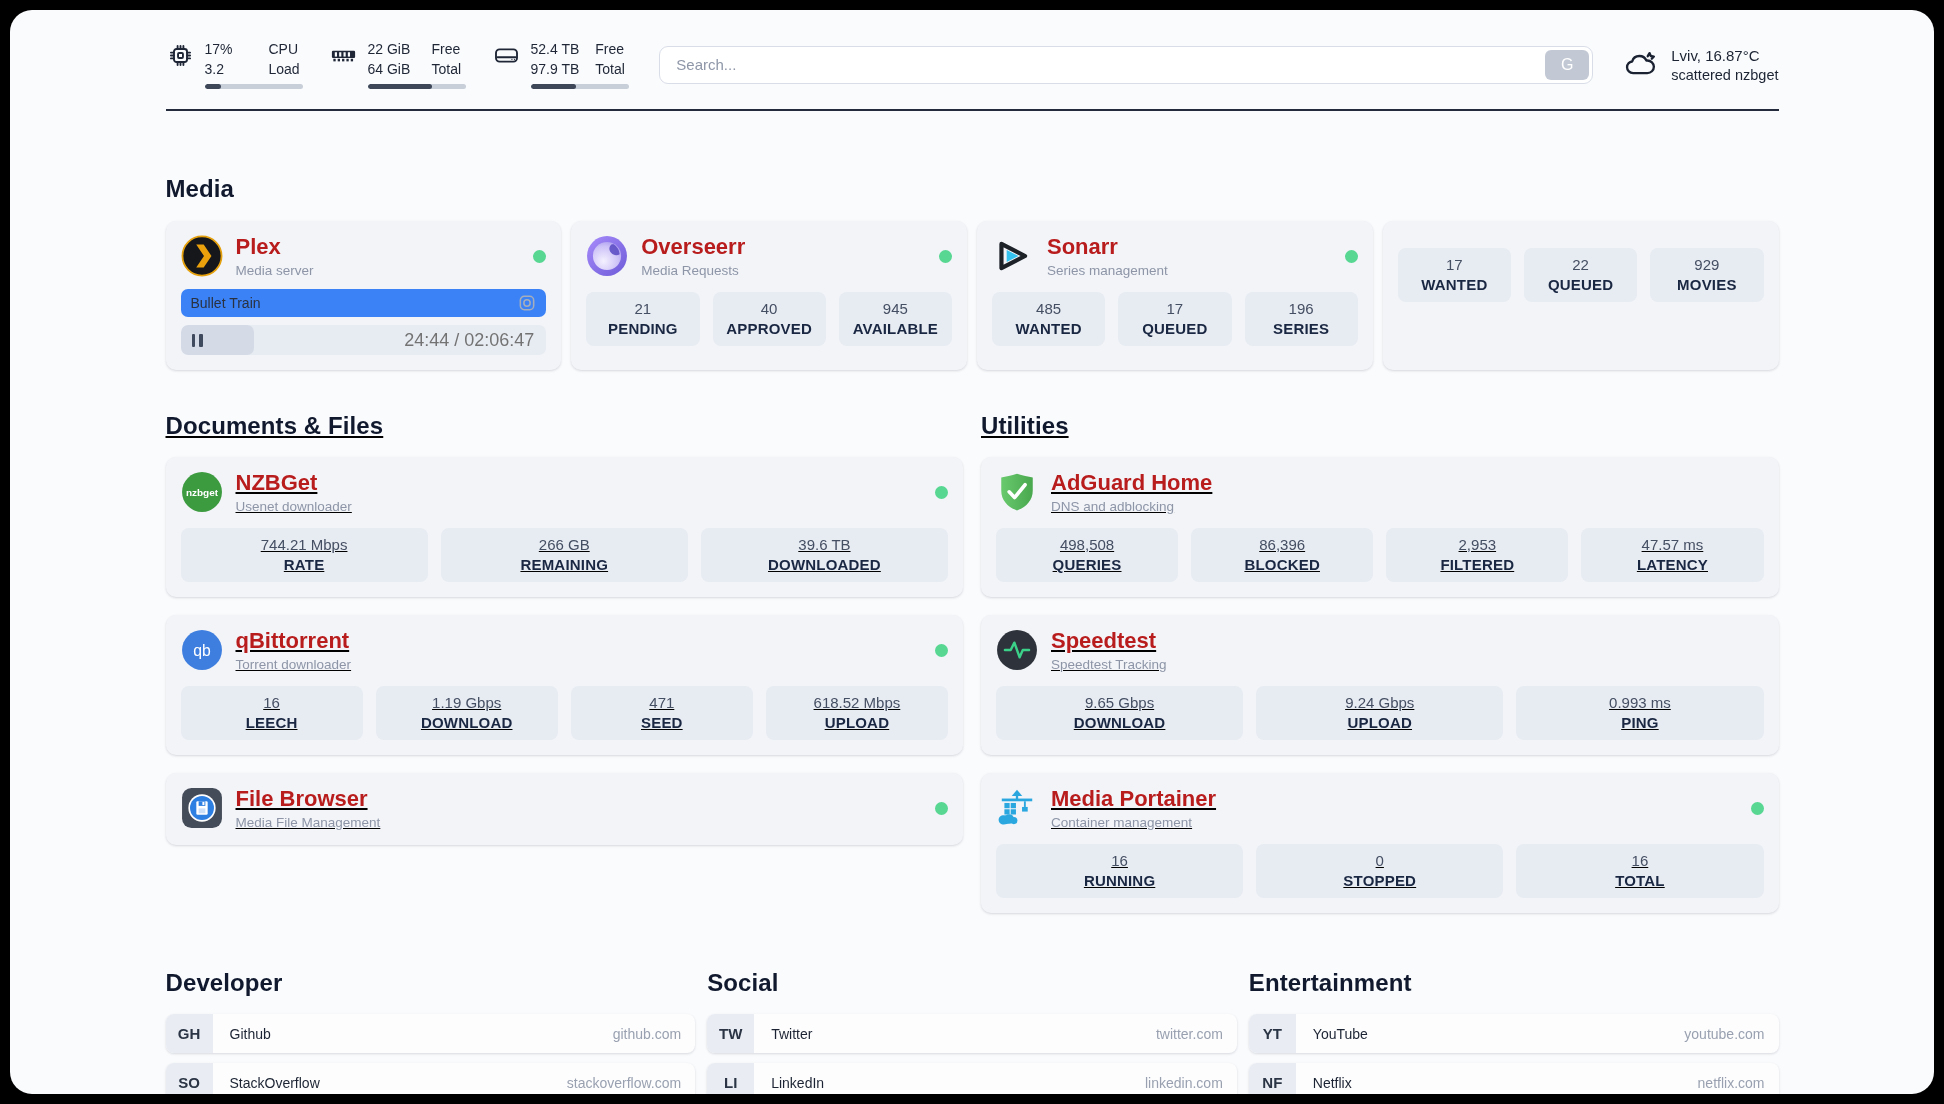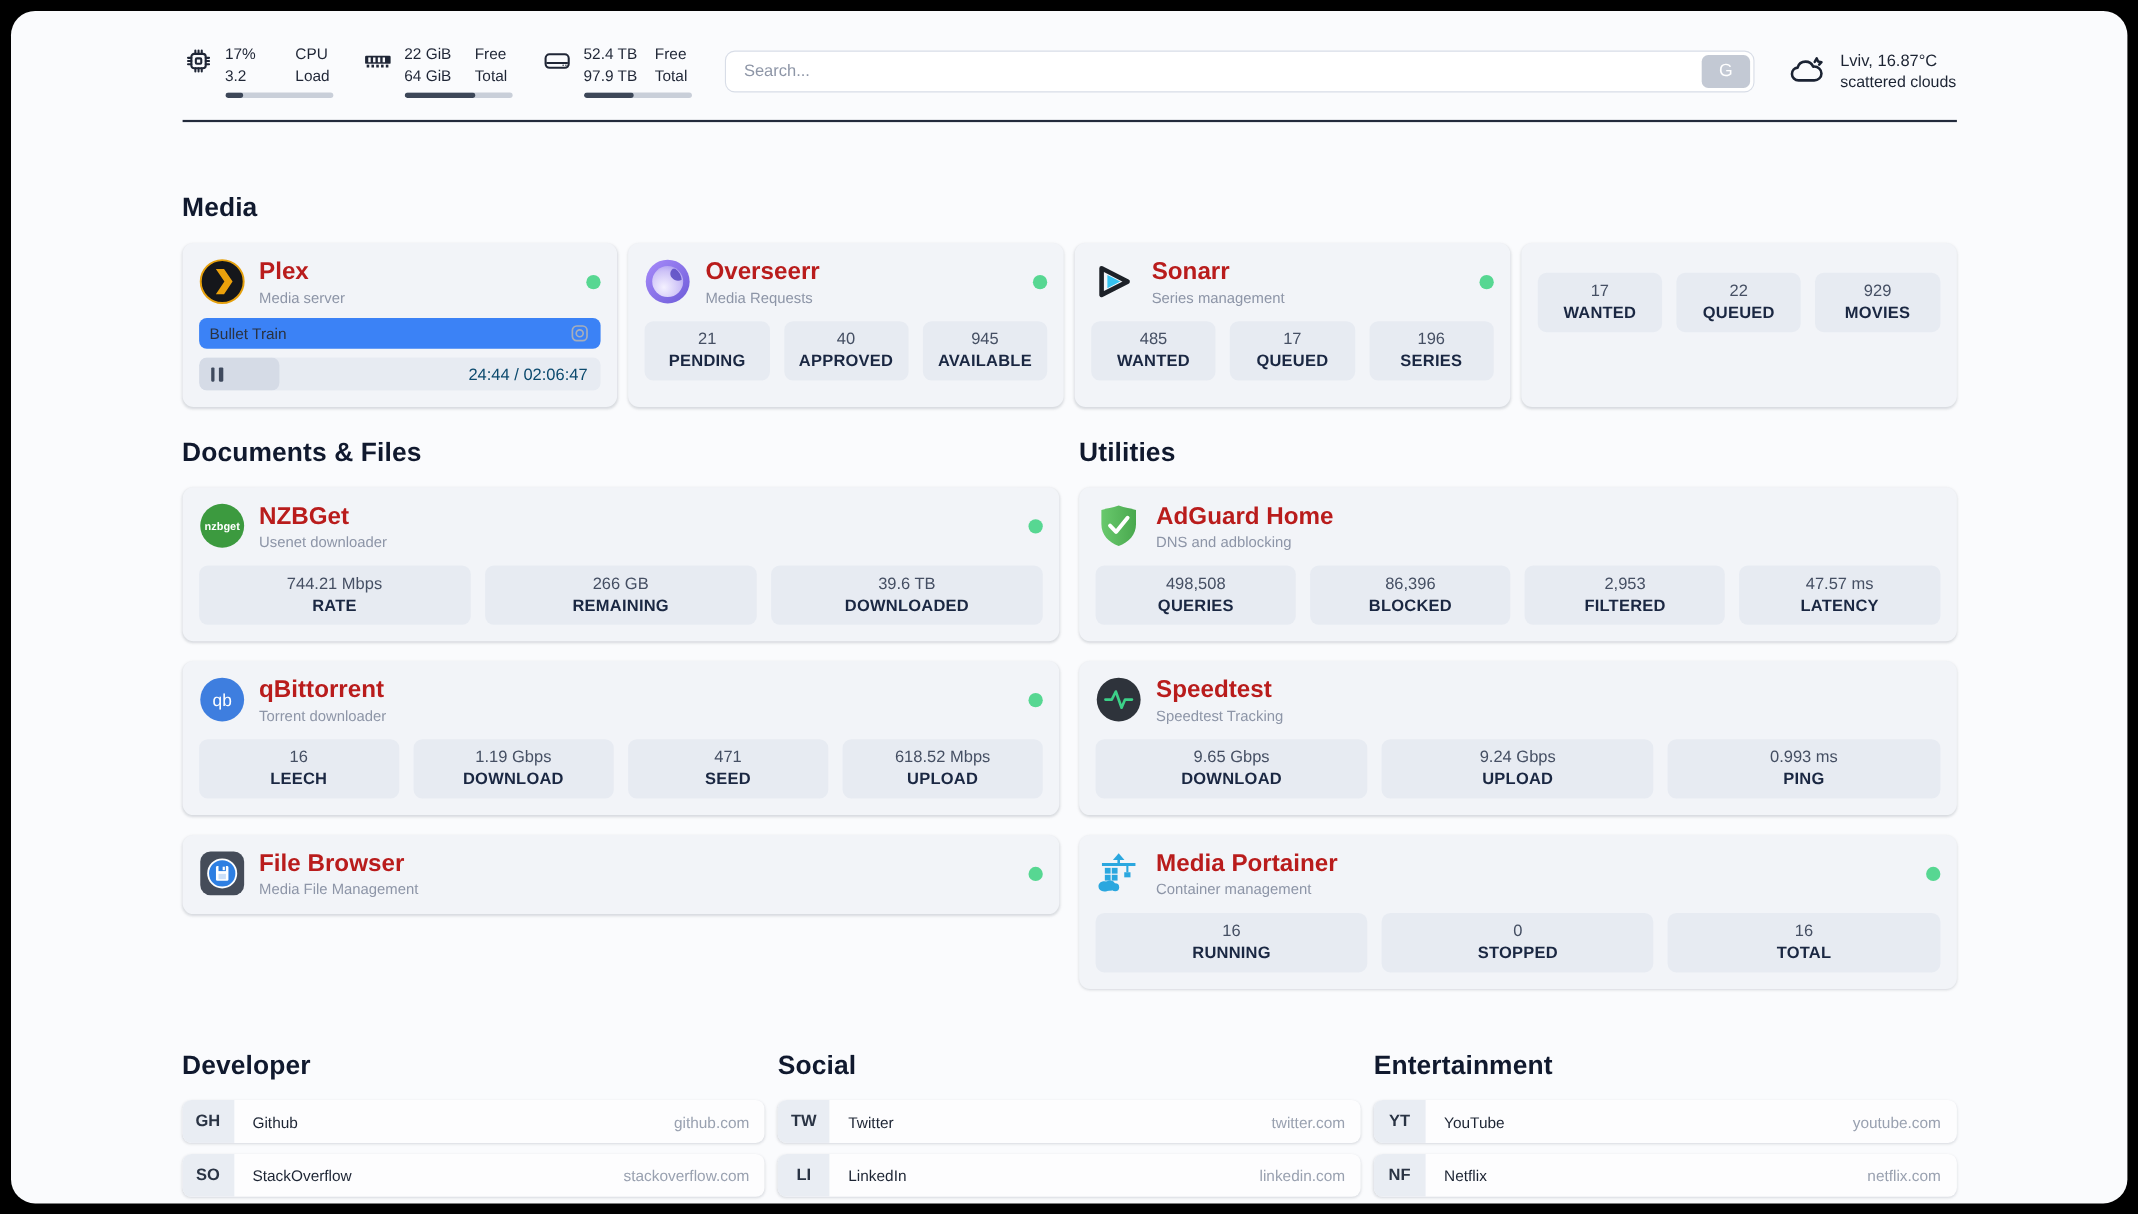--- a/index.html
+++ b/index.html
@@ -73,24 +73,24 @@
 
   
   .np-row { margin-top:11px; background:#3b82f6; border-radius:7px; padding:5px 10px; display:flex; align-items:center; font-size:14px; color:#2a3240; }
   .np-title { flex:1 1 auto; }
   .camera-icon { width:18px; height:18px; flex:0 0 auto; cursor:pointer; }
   .camera-icon svg { width:100%; height:100%; display:block; }
   .player-row { margin-top:8px; background:#e7ebf2; border-radius:7px; height:30px; position:relative; display:flex; align-items:center; overflow:hidden; }
   .player-fill { position:absolute; left:0; top:0; bottom:0; background:#d5dbe6; border-radius:7px; }
   .pause-icon { position:relative; margin-left:11px; display:flex; gap:4px; }
   .pause-icon i { display:block; width:3.5px; height:13px; background:#3f4a5e; border-radius:1px; }
-  .player-time { position:relative; margin-left:auto; margin-right:12px; font-size:15px; color:#0c4a6e; }
+  .player-time { position:relative; margin-left:auto; margin-right:12px; font-size:18px; color:#737373; }
 
   
-  .cols { display:grid; grid-template-columns:1fr 1fr; gap:18px; margin-top:28px; align-items:start; }
+  .cols { display:grid; grid-template-columns:1fr 1fr; gap:18px; margin-top:42px; align-items:start;text-decoration:underline; }
   .col-stack { display:flex; flex-direction:column; gap:18px; margin-top:17px; }
 
   
   .bm-grid { display:grid; grid-template-columns:repeat(3,1fr); gap:12px; margin-top:56px; align-items:start; padding-bottom:40px; }
   .bm-stack { display:flex; flex-direction:column; gap:10px; margin-top:17px; }
   .bm-row {
     display:flex; align-items:center; height:39px; background:#fdfdfe;
     border-radius:8px; overflow:hidden; cursor:pointer;
     box-shadow:0 1px 3px rgba(20,30,50,.10), 0 1px 2px rgba(20,30,50,.05);
   }
@@ -195,21 +195,21 @@
 
       <div class="weather">
         <span class="weather-icon" id="weather-icon">
             <svg viewBox="0 0 40 40" fill="none" stroke="#1b2333" stroke-width="2.6" stroke-linejoin="round" stroke-linecap="round">
               <path d="M11.2 29c-3.7 0-6.7-2.9-6.7-6.5 0-3.3 2.5-6 5.7-6.4 1-3.6 4.2-6.1 8-6.1 3.5 0 6.5 2.1 7.8 5.1.3 0 .6-.1 1-.1 4 0 7.3 3.1 7.3 7s-3.3 7-7.3 7z"></path>
               <path d="M27.5 10.2l2-3.4 1.4 3.2 3.4.6-2.3 2.4"></path>
             </svg>
           </span>
         <div>
           <div class="weather-line1">Lviv, 16.87°C</div>
-          <div class="weather-line2">scattered clouds</div>
+          <div class="weather-line2">scattered nzbget</div>
         </div>
       </div>
     </div>
 
     <hr class="divider">
 
     <div class="media-section">
       <h2 class="section-title">Media</h2>
       <div class="media-grid" id="media-grid">
           <div class="card">

